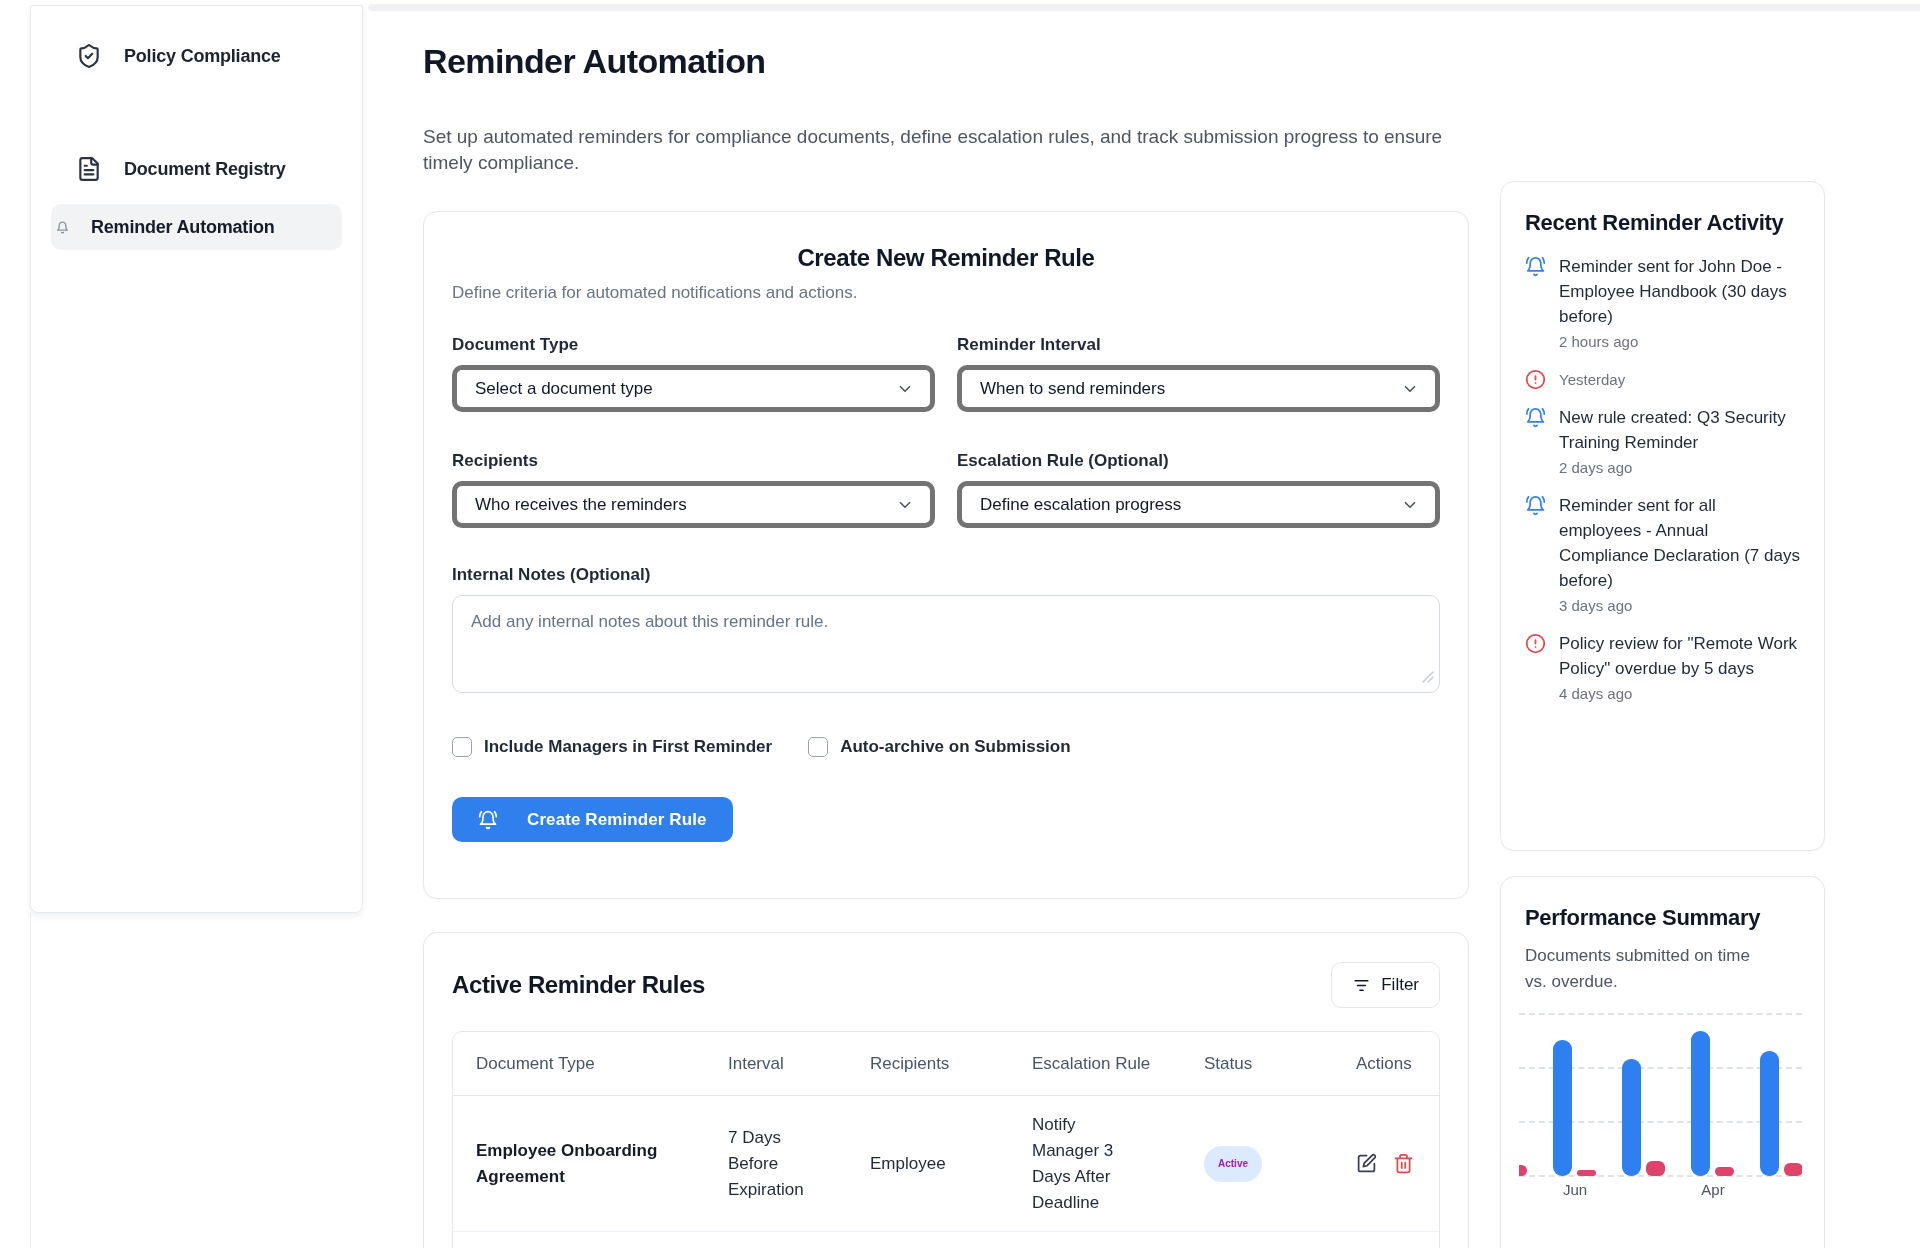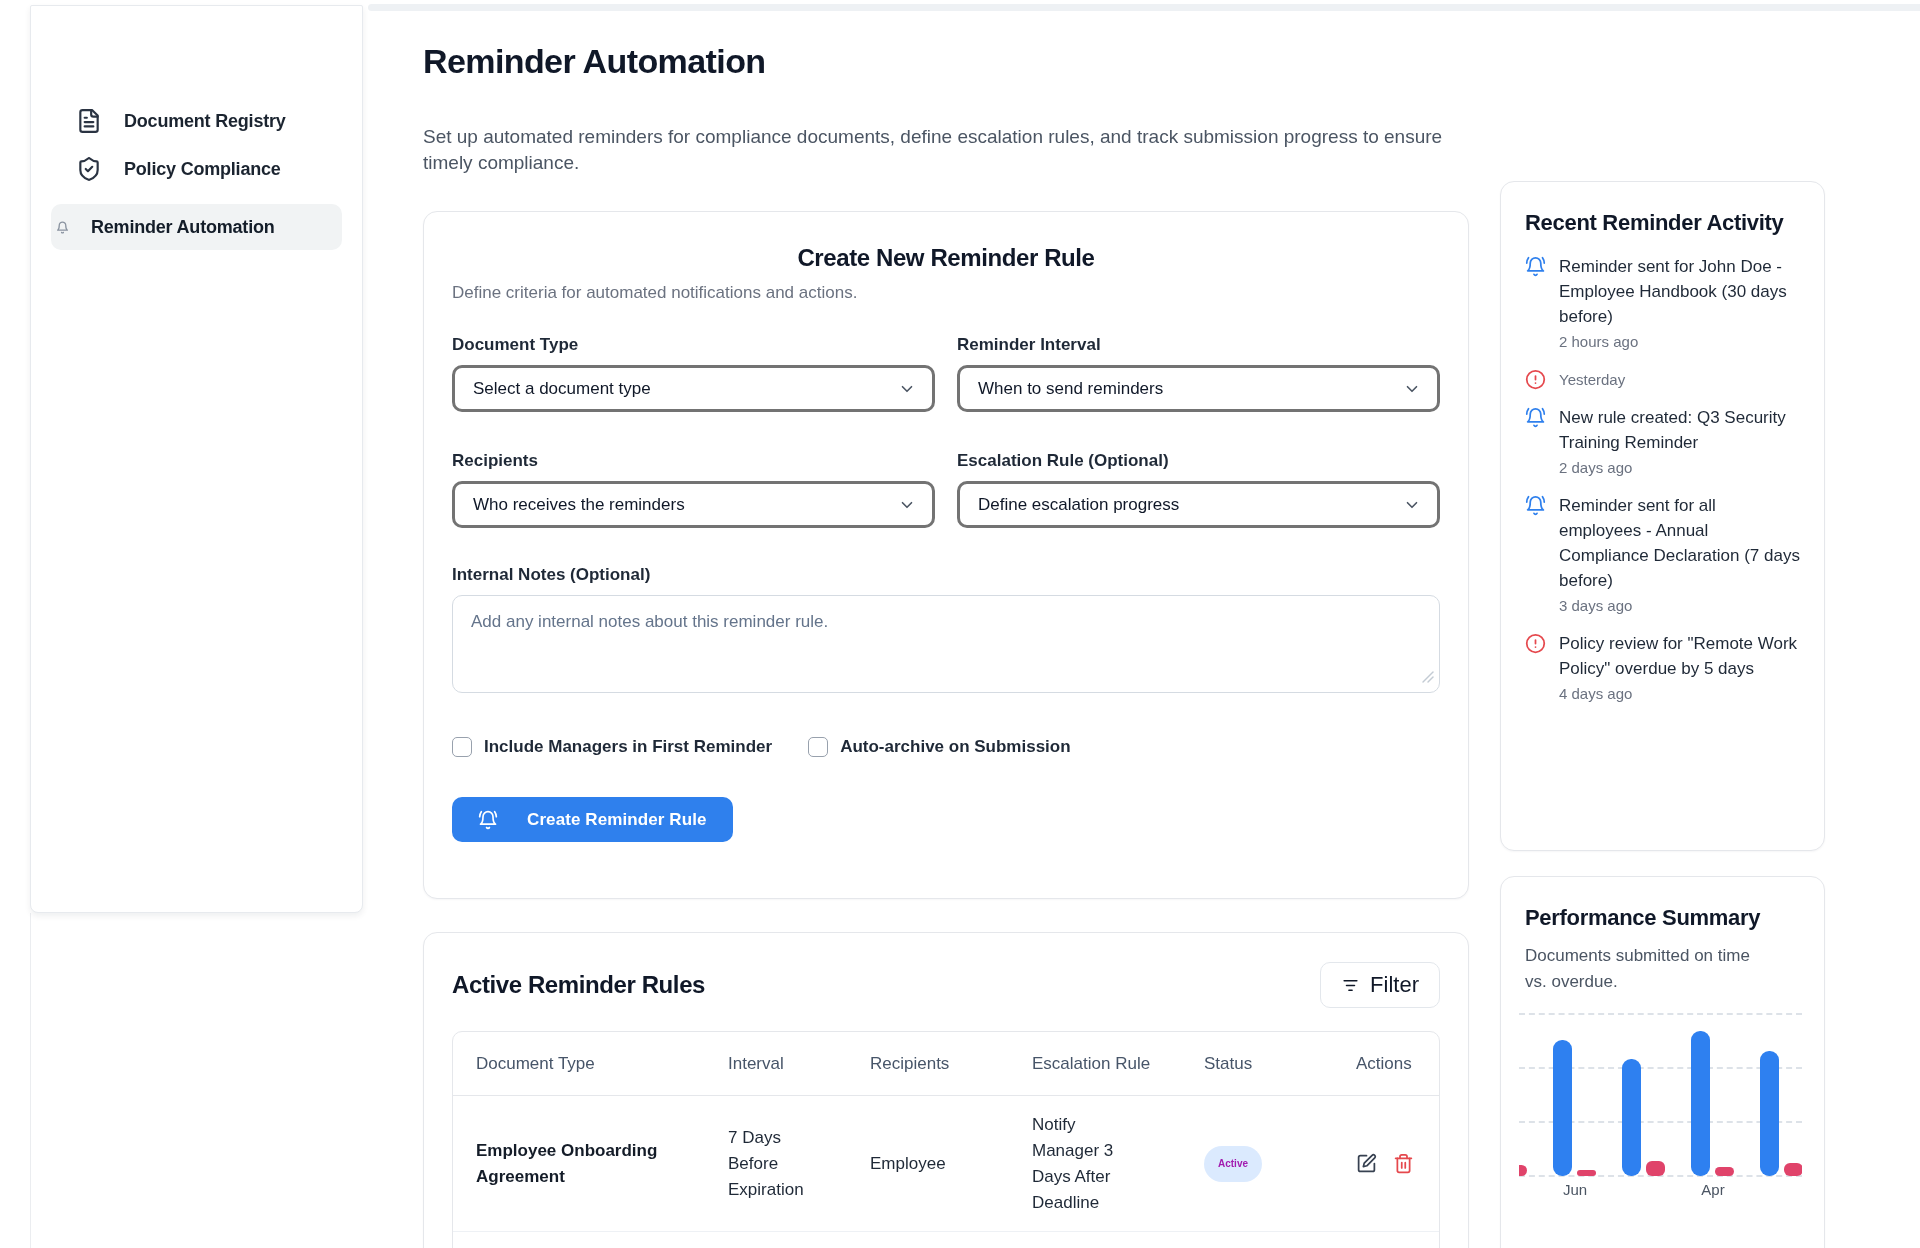--- a/index.html
+++ b/index.html
@@ -29,21 +29,21 @@
   h1.page-title { margin-top:38px; font-size:34px; line-height:46px; font-weight:800; color:#101828; letter-spacing:-.6px; }
   p.lede { margin-top:40px; font-size:19px; line-height:26px; color:#4b5563; }
 
   .card { background:#fff; border:1px solid #e5e7eb; border-radius:14px; box-shadow:0 1px 2px rgba(16,24,40,.04); }
   .form-card { margin-top:35px; padding:30px 28px 56px; }
   h2.card-title { font-size:24px; line-height:32px; font-weight:800; color:#101828; letter-spacing:-.4px;text-align:center; }
   p.card-sub { margin-top:8px; font-size:17px; line-height:22px; color:#6b7280; }
 
   .grid2 { margin-top:30px; display:grid; grid-template-columns:1fr 1fr; column-gap:22px; row-gap:38px; }
   .field-label { display:block; font-size:17px; line-height:22px; font-weight:600; color:#1f2937; margin-bottom:9px; }
-  .select-box { height:47px; border:3px solid #737373; border-radius:10px; background:#fff;
+  .select-box { height:47px; border:5px solid #737373; border-radius:10px; background:#fff;
                 display:flex; align-items:center; justify-content:space-between; padding:0 16px 0 18px; cursor:pointer; }
   .select-box .sel-text { font-size:17px; color:#101828; }
   .select-box .chev { color:#4b5563; display:flex; }
 
   .notes-label { margin-top:36px; }
   .textarea-box { position:relative; height:98px; border:1px solid #d5dbe2; border-radius:10px; background:#fff;
                   padding:14px 18px; cursor:text; }
   .textarea-box .placeholder { font-size:17px; line-height:23px; color:#64748b; }
   .resize-corner { position:absolute; right:5px; bottom:5px; color:#c3cbd4; }
 
@@ -54,21 +54,21 @@
 
   .primary-btn { margin-top:40px; display:inline-flex; align-items:center; gap:29px; height:45px; padding:0 26px;
                  background:#2f80ed; color:#fff; border:none; border-radius:10px; font-size:17px; font-weight:700;
                  font-family:inherit; cursor:pointer; letter-spacing:.1px; }
   .primary-btn .b-ico { display:flex; color:#fff; }
 
   
   .rules-card { margin-top:33px; padding:28px 28px 28px; height:462px; }
   .rules-head { display:flex; align-items:center; justify-content:space-between; height:48px; }
   .filter-btn { display:flex; align-items:center; gap:10px; height:46px; padding:2px 20px; background:#fff;
-                border:1px solid #e3e7ec; border-radius:10px; font-size:22px; font-weight:500; color:#101828;
+                border:1px solid #e3e7ec; border-radius:10px; font-size:17px; font-weight:500; color:#101828;
                 font-family:inherit; cursor:pointer; }
   .table-box { margin-top:22px; border:1px solid #e5e7eb; border-radius:10px; overflow:hidden; }
   .t-row { display:grid; grid-template-columns:240px 130px 150px 160px 140px 1fr; column-gap:12px;
            padding:0 21px 0 23px; align-items:center; }
   .t-head { border-bottom:1px solid #e5e7eb; min-height:64px; }
   .t-head .t-cell { font-size:17px; line-height:24px; color:#475569; font-weight:400; }
   .t-body .t-row { min-height:136px; border-bottom:1px solid #eef1f5; }
   .t-body .t-row:last-child { border-bottom:none; }
   .t-cell { font-size:17px; line-height:26px; color:#1f2937; }
   .t-cell.doc { font-weight:600; color:#141c28; max-width:185px; }
@@ -104,40 +104,40 @@
   .tick { position:absolute; top:4px; transform:translateX(-50%); font-size:15px; color:#4b5563; }
 </style>
 </head>
 <body>
 
 <div class="page">
   <div class="top-strip"></div>
 
   <aside class="sidebar">
     <div id="sidebar-items">
+        <div class="sb-item">
+          <span class="sb-ico">
+            <svg width="26" height="26" viewBox="0 0 24 24" fill="none" stroke="currentColor" stroke-width="2" stroke-linecap="round" stroke-linejoin="round">
+              <path d="M20 13c0 5-3.5 7.5-7.66 8.95a1 1 0 0 1-.67-.01C7.5 20.5 4 18 4 13V6a1 1 0 0 1 1-1c2 0 4.5-1.2 6.24-2.72a1 1 0 0 1 1.52 0C14.51 3.81 17 5 19 5a1 1 0 0 1 1 1z"></path>
+              <path d="m9 12 2 2 4-4"></path>
+            </svg>
+          </span>
+          <span>Policy Compliance</span>
+        </div>
         <div class="sb-item gap-big">
           <span class="sb-ico">
             <svg width="26" height="26" viewBox="0 0 24 24" fill="none" stroke="currentColor" stroke-width="2" stroke-linecap="round" stroke-linejoin="round">
               <path d="M15 2H6a2 2 0 0 0-2 2v16a2 2 0 0 0 2 2h12a2 2 0 0 0 2-2V7Z"></path>
               <path d="M14 2v4a2 2 0 0 0 2 2h4"></path>
               <path d="M10 9H8"></path>
               <path d="M16 13H8"></path>
               <path d="M16 17H8"></path>
             </svg>
           </span>
           <span>Document Registry</span>
-        </div>
-        <div class="sb-item">
-          <span class="sb-ico">
-            <svg width="26" height="26" viewBox="0 0 24 24" fill="none" stroke="currentColor" stroke-width="2" stroke-linecap="round" stroke-linejoin="round">
-              <path d="M20 13c0 5-3.5 7.5-7.66 8.95a1 1 0 0 1-.67-.01C7.5 20.5 4 18 4 13V6a1 1 0 0 1 1-1c2 0 4.5-1.2 6.24-2.72a1 1 0 0 1 1.52 0C14.51 3.81 17 5 19 5a1 1 0 0 1 1 1z"></path>
-              <path d="m9 12 2 2 4-4"></path>
-            </svg>
-          </span>
-          <span>Policy Compliance</span>
         </div>
         <div class="sb-item active">
           <span class="sb-ico">
             <svg width="13" height="13" viewBox="0 0 24 24" fill="none" stroke="currentColor" stroke-width="2.4" stroke-linecap="round" stroke-linejoin="round">
               <path d="M10.3 21a1.94 1.94 0 0 0 3.4 0"></path>
               <path d="M18 8A6 6 0 0 0 6 8c0 7-3 9-3 9h18s-3-2-3-9"></path>
             </svg>
           </span>
           <span>Reminder Automation</span>
         </div>

